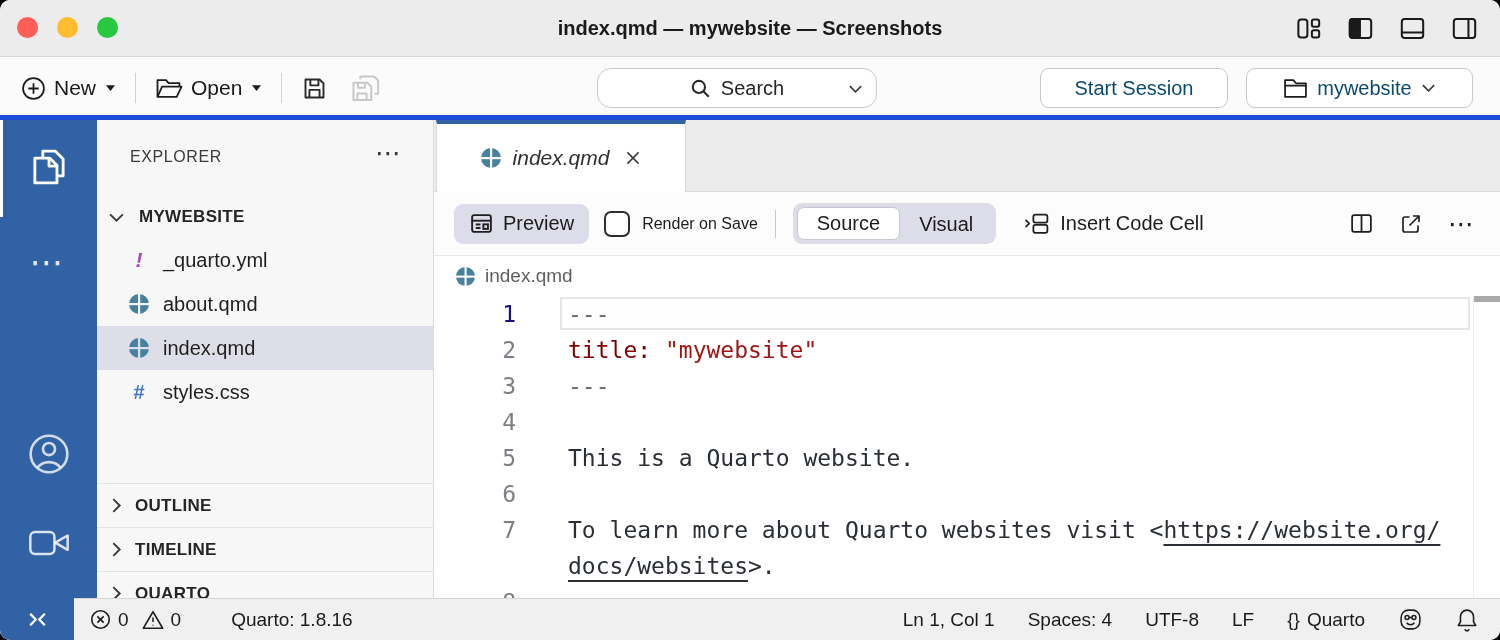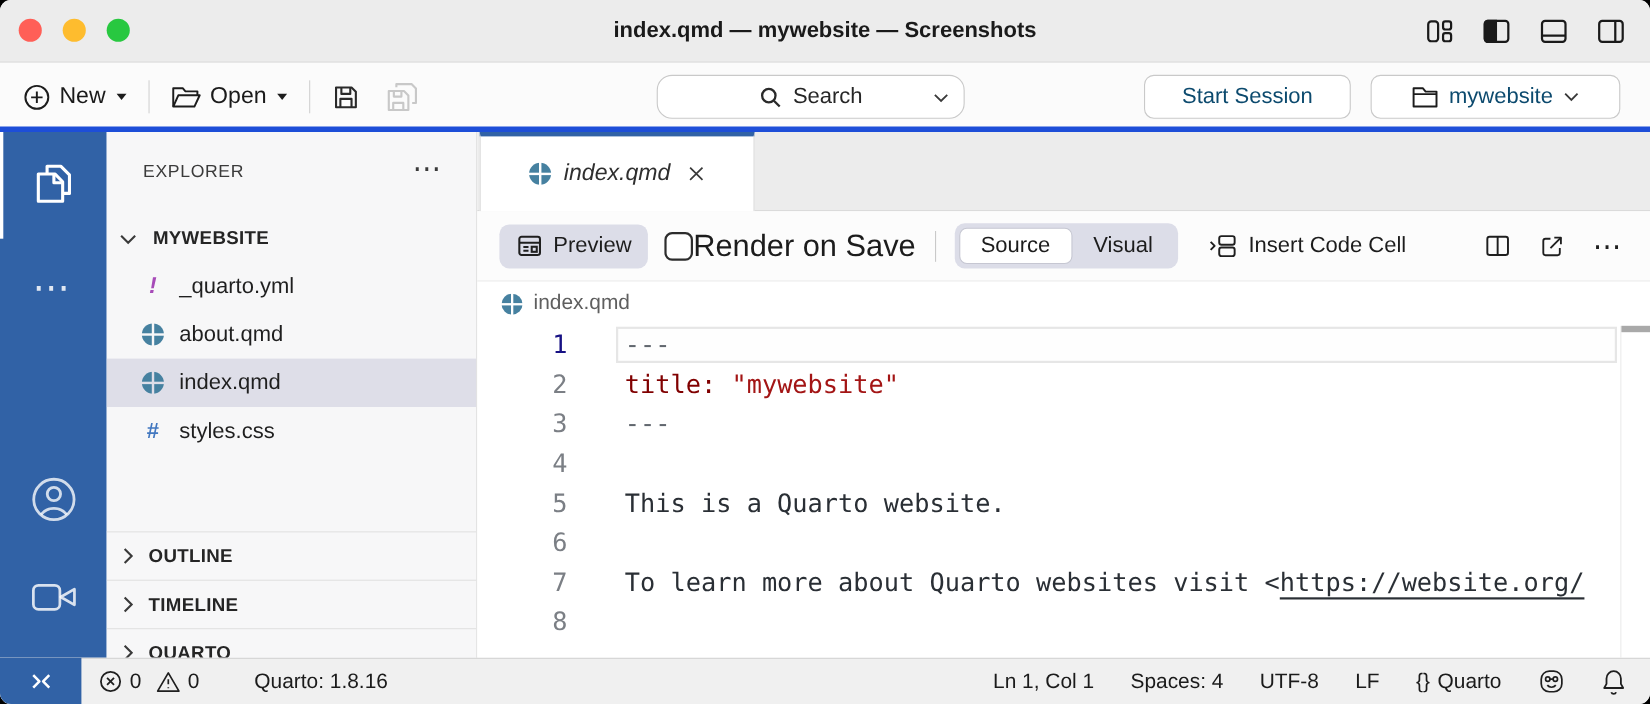--- a/index.html
+++ b/index.html
@@ -57,23 +57,23 @@
   
   .editor{position:absolute;left:434px;top:120px;right:0;height:478px;background:#fff;}
   .tabstrip{position:absolute;left:0;top:0;right:0;height:72px;background:#ececec;border-bottom:1px solid #dadada;box-sizing:border-box;}
   .tab{position:absolute;left:2px;top:0;width:250px;height:72px;background:#fff;border-left:1px solid #d9d9d9;border-right:1px solid #d9d9d9;border-top:4px solid #3162a6;box-sizing:border-box;display:flex;align-items:center;justify-content:center;gap:11px;}
   .tab-label{font-size:21px;font-style:italic;color:#2f2f2f;}
   .tab-close{display:flex;align-items:center;margin-left:4px;}
 
   .actionbar{position:absolute;left:0;top:72px;right:0;height:64px;background:#fcfcfc;border-bottom:1px solid #e7e7e7;box-sizing:border-box;display:flex;align-items:center;padding:0 26px 0 20px;}
   .pill{height:40px;border-radius:9px;background:#dcdde8;display:flex;align-items:center;gap:9px;padding:0 15px;font-size:20px;color:#1c1c1c;box-sizing:border-box;}
   .checkbox{width:26px;height:26px;border:2.5px solid #2d2d2d;border-radius:7px;background:#fff;margin-left:15px;box-sizing:border-box;}
-  .cb-label{font-size:28px;color:#1c1c1c;}
+  .cb-label{margin-left:12px;font-size:16px;color:#1c1c1c;}
   .ab-sep{width:1px;height:28px;background:#c9c9c9;margin:0 17px;}
-  .segment{background:#dcdde8;border-radius:9px;padding:4px;display:flex;align-items:center;}
+  .segment{background:#dcdde8;border-radius:9px;padding:4px;display:flex;align-items:flex-end;}
   .seg-btn{font-size:20px;color:#1c1c1c;padding:4px 19px;border-radius:7px;}
   .seg-btn.on{background:#fff;border:1px solid #c6c7d2;}
   .insert-cell{display:flex;align-items:center;gap:10px;margin-left:27px;font-size:20px;color:#1c1c1c;}
   .ab-right{margin-left:auto;display:flex;align-items:center;gap:25px;}
   .more-dots{font-size:26px;color:#1f1f1f;line-height:10px;}
 
   .breadcrumb{position:absolute;left:0;top:136px;right:0;height:40px;background:#fff;display:flex;align-items:center;gap:9px;padding-left:21px;font-size:19px;color:#5f5f5f;}
 
   .code{position:absolute;left:0;top:176px;right:0;bottom:0;background:#fff;overflow:hidden;font-family:"DejaVu Sans Mono","Liberation Mono",monospace;font-size:23px;}
   .cur-line{position:absolute;left:126px;top:1px;width:910px;height:33px;border:2px solid #e6e6e6;background:#fefefe;box-sizing:border-box;}
@@ -388,20 +388,24 @@
         <span class="ctext"><span class="tok-txt">This is a Quarto website.</span></span>
       </div>
       <div class="cline">
         <span class="ln">6</span>
       </div>
       <div class="cline">
         <span class="ln">7</span>
         <span class="ctext"><span class="tok-txt">To learn more about Quarto websites visit &lt;</span><span class="tok-link">https://website.org/</span></span>
       </div>
       <div class="cline">
+        <span class="ln"></span>
+        <span class="ctext"><span class="tok-link">docs/websites</span><span class="tok-txt">&gt;.</span></span>
+      </div>
+      <div class="cline">
         <span class="ln">8</span>
       </div>
       <div class="ovw-sep"></div>
       <div class="ovw-cursor"></div>
     </div>
   </section>
 
   <footer class="statusbar">
     <div class="remote">
       <svg width="23" height="17" viewBox="0 0 18 14" fill="none" stroke="#fff" stroke-width="1.9" stroke-linejoin="round">

